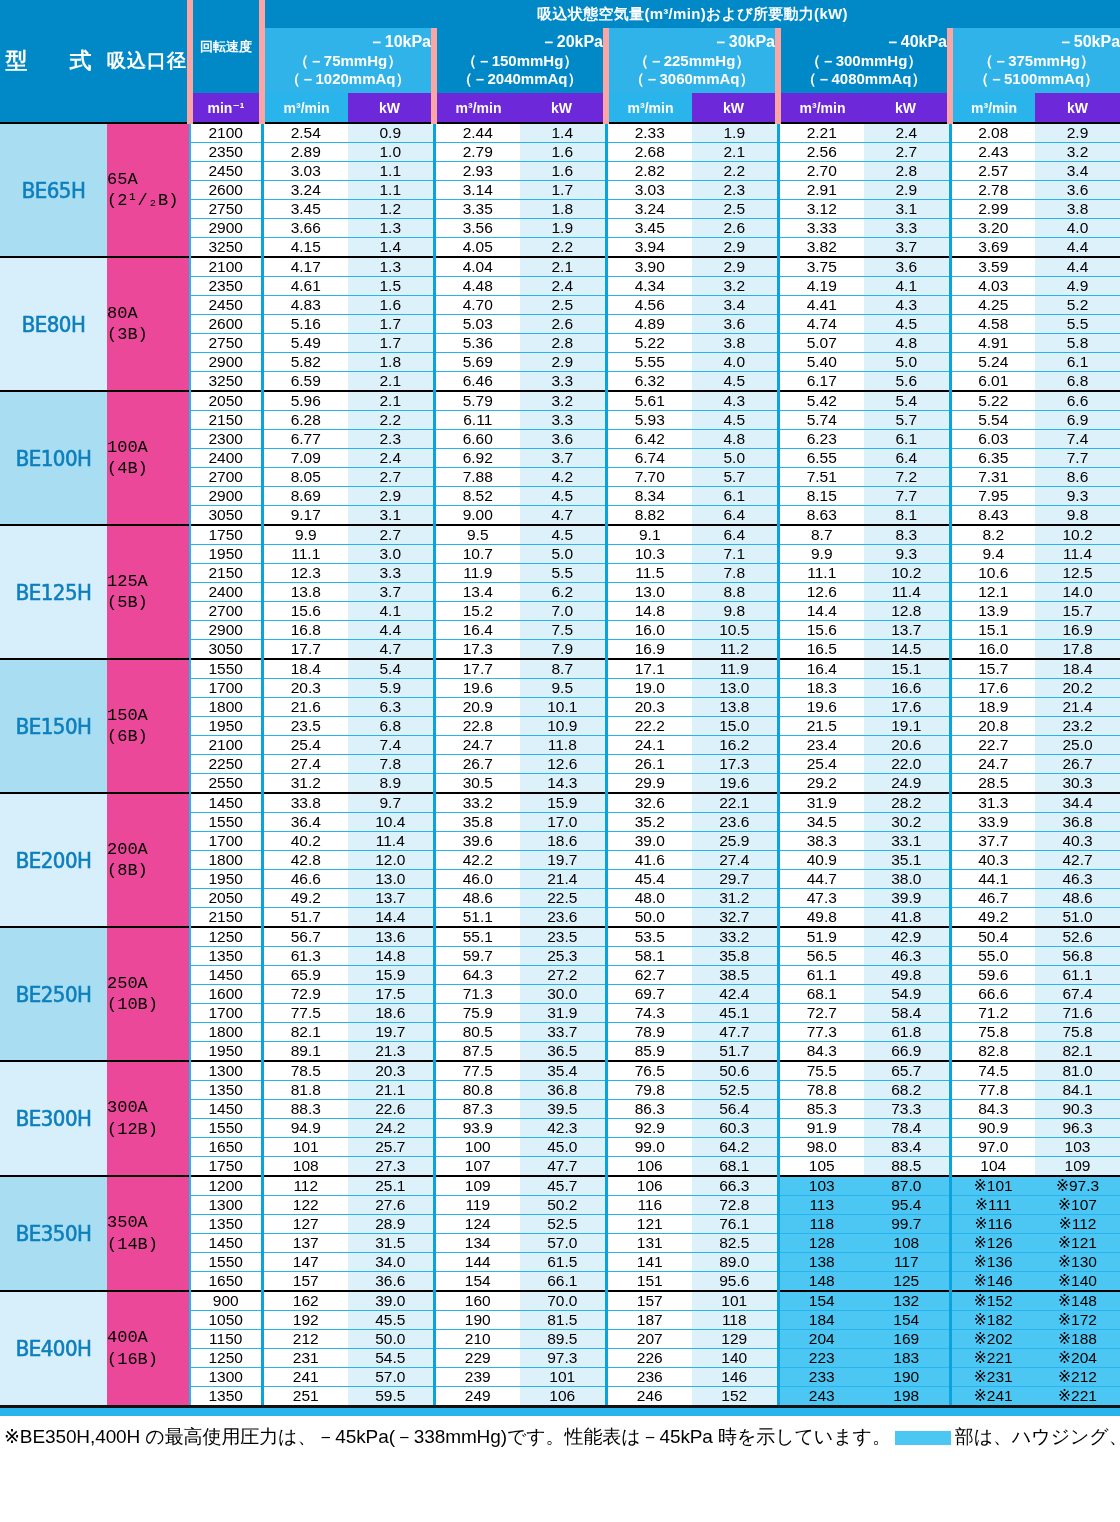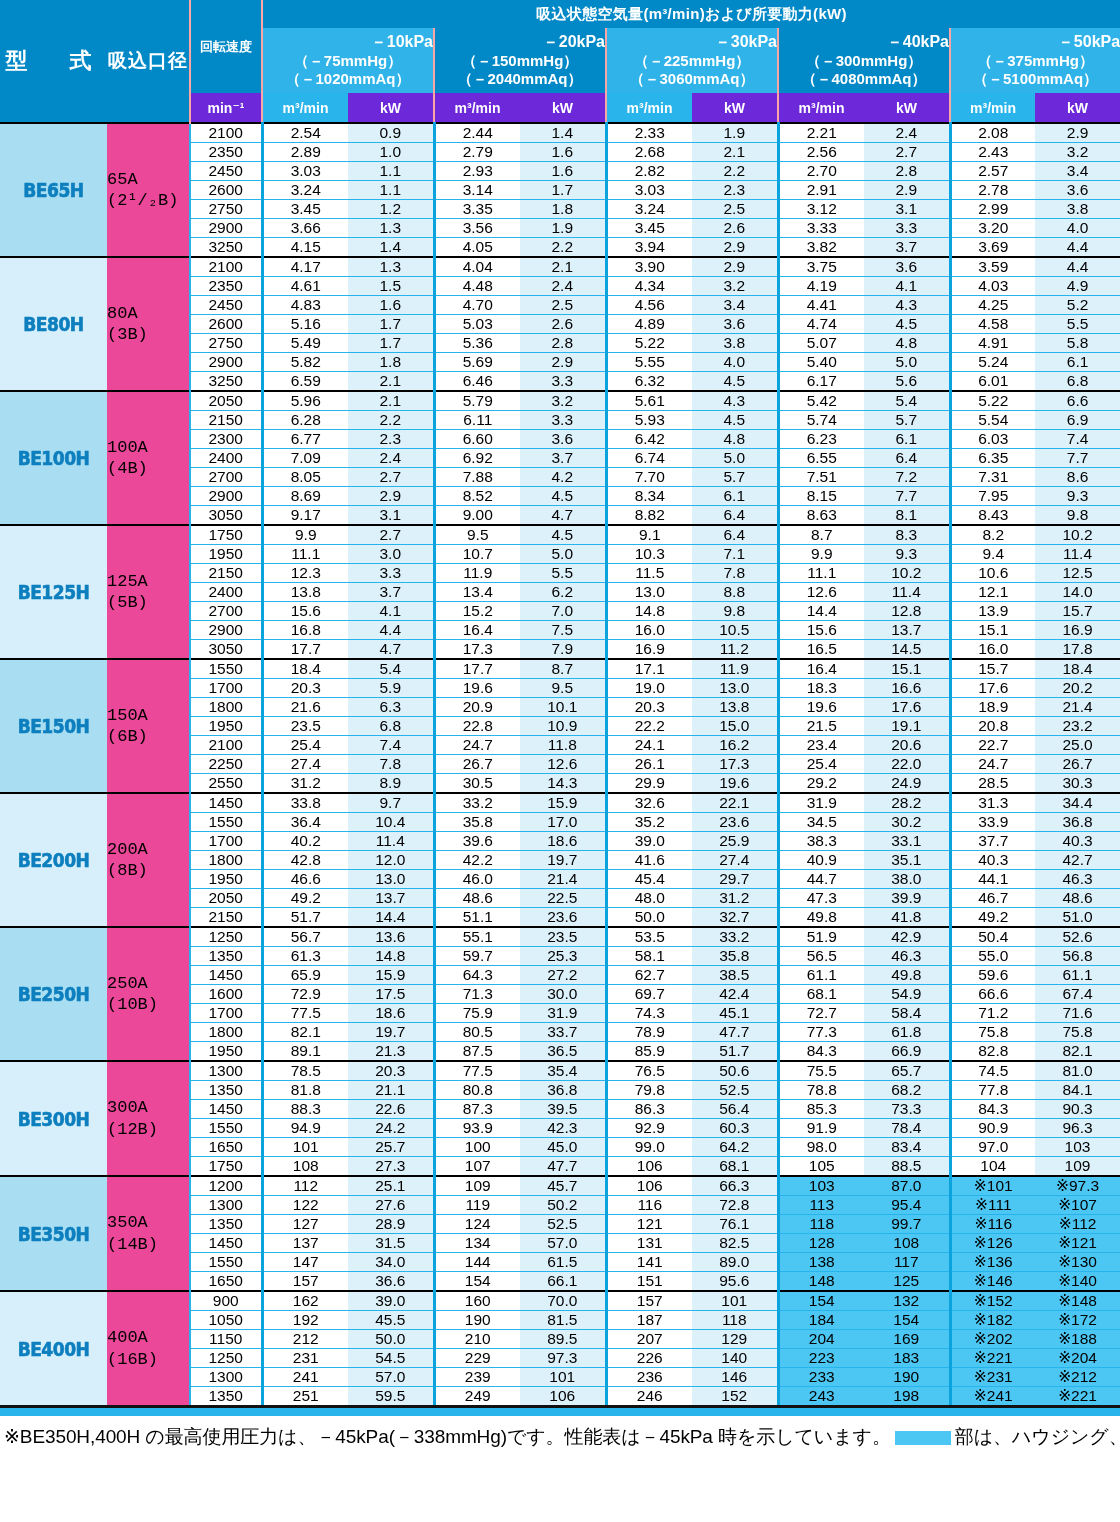--- a/index.html
+++ b/index.html
@@ -23,28 +23,28 @@
   .hdr-unit-b { background:#29b5ec; color:#fff; font-weight:bold; text-align:center; vertical-align:middle; font-size:14px; }
   .hdr-top-title { font-size:15px; letter-spacing:.3px; }
   .hdr-model  { font-size:22px; letter-spacing:10px; }
   .hdr-bore   { font-size:19px; letter-spacing:1px; }
   .hdr-rpm    { font-size:13px; }
   .press-cell { font-size:15px; line-height:1.22; padding:4px 0 5px; }
   .press-cell .l1 { font-size:16px;text-align:right; }
   .press-cell .l2, .press-cell .l3 { font-size:15px; }
 
   
-  .vsep-l { border-left:2px solid #fca5a5; }
+  .vsep-l { border-left:6px solid #fca5a5; }
 
   
   td.model {
     text-align:center; vertical-align:middle;
     color:#0d7fbe;
     font-family:"DejaVu Sans Condensed","Liberation Sans",sans-serif;
-    font-weight:bold; font-size:19px; letter-spacing:-0.5px;
+    font-weight:normal; font-size:22px; letter-spacing:-0.5px;
     -webkit-text-stroke:0.6px #0d7fbe;
   }
   td.model.sA { background:#a8ddf2; }
   td.model.sB { background:#d6effb; }
 
   td.bore {
     text-align:left; vertical-align:middle; background:#ec4899;
     font-size:17px; line-height:1.25;font-family:Liberation Mono, monospace;
   }
 

